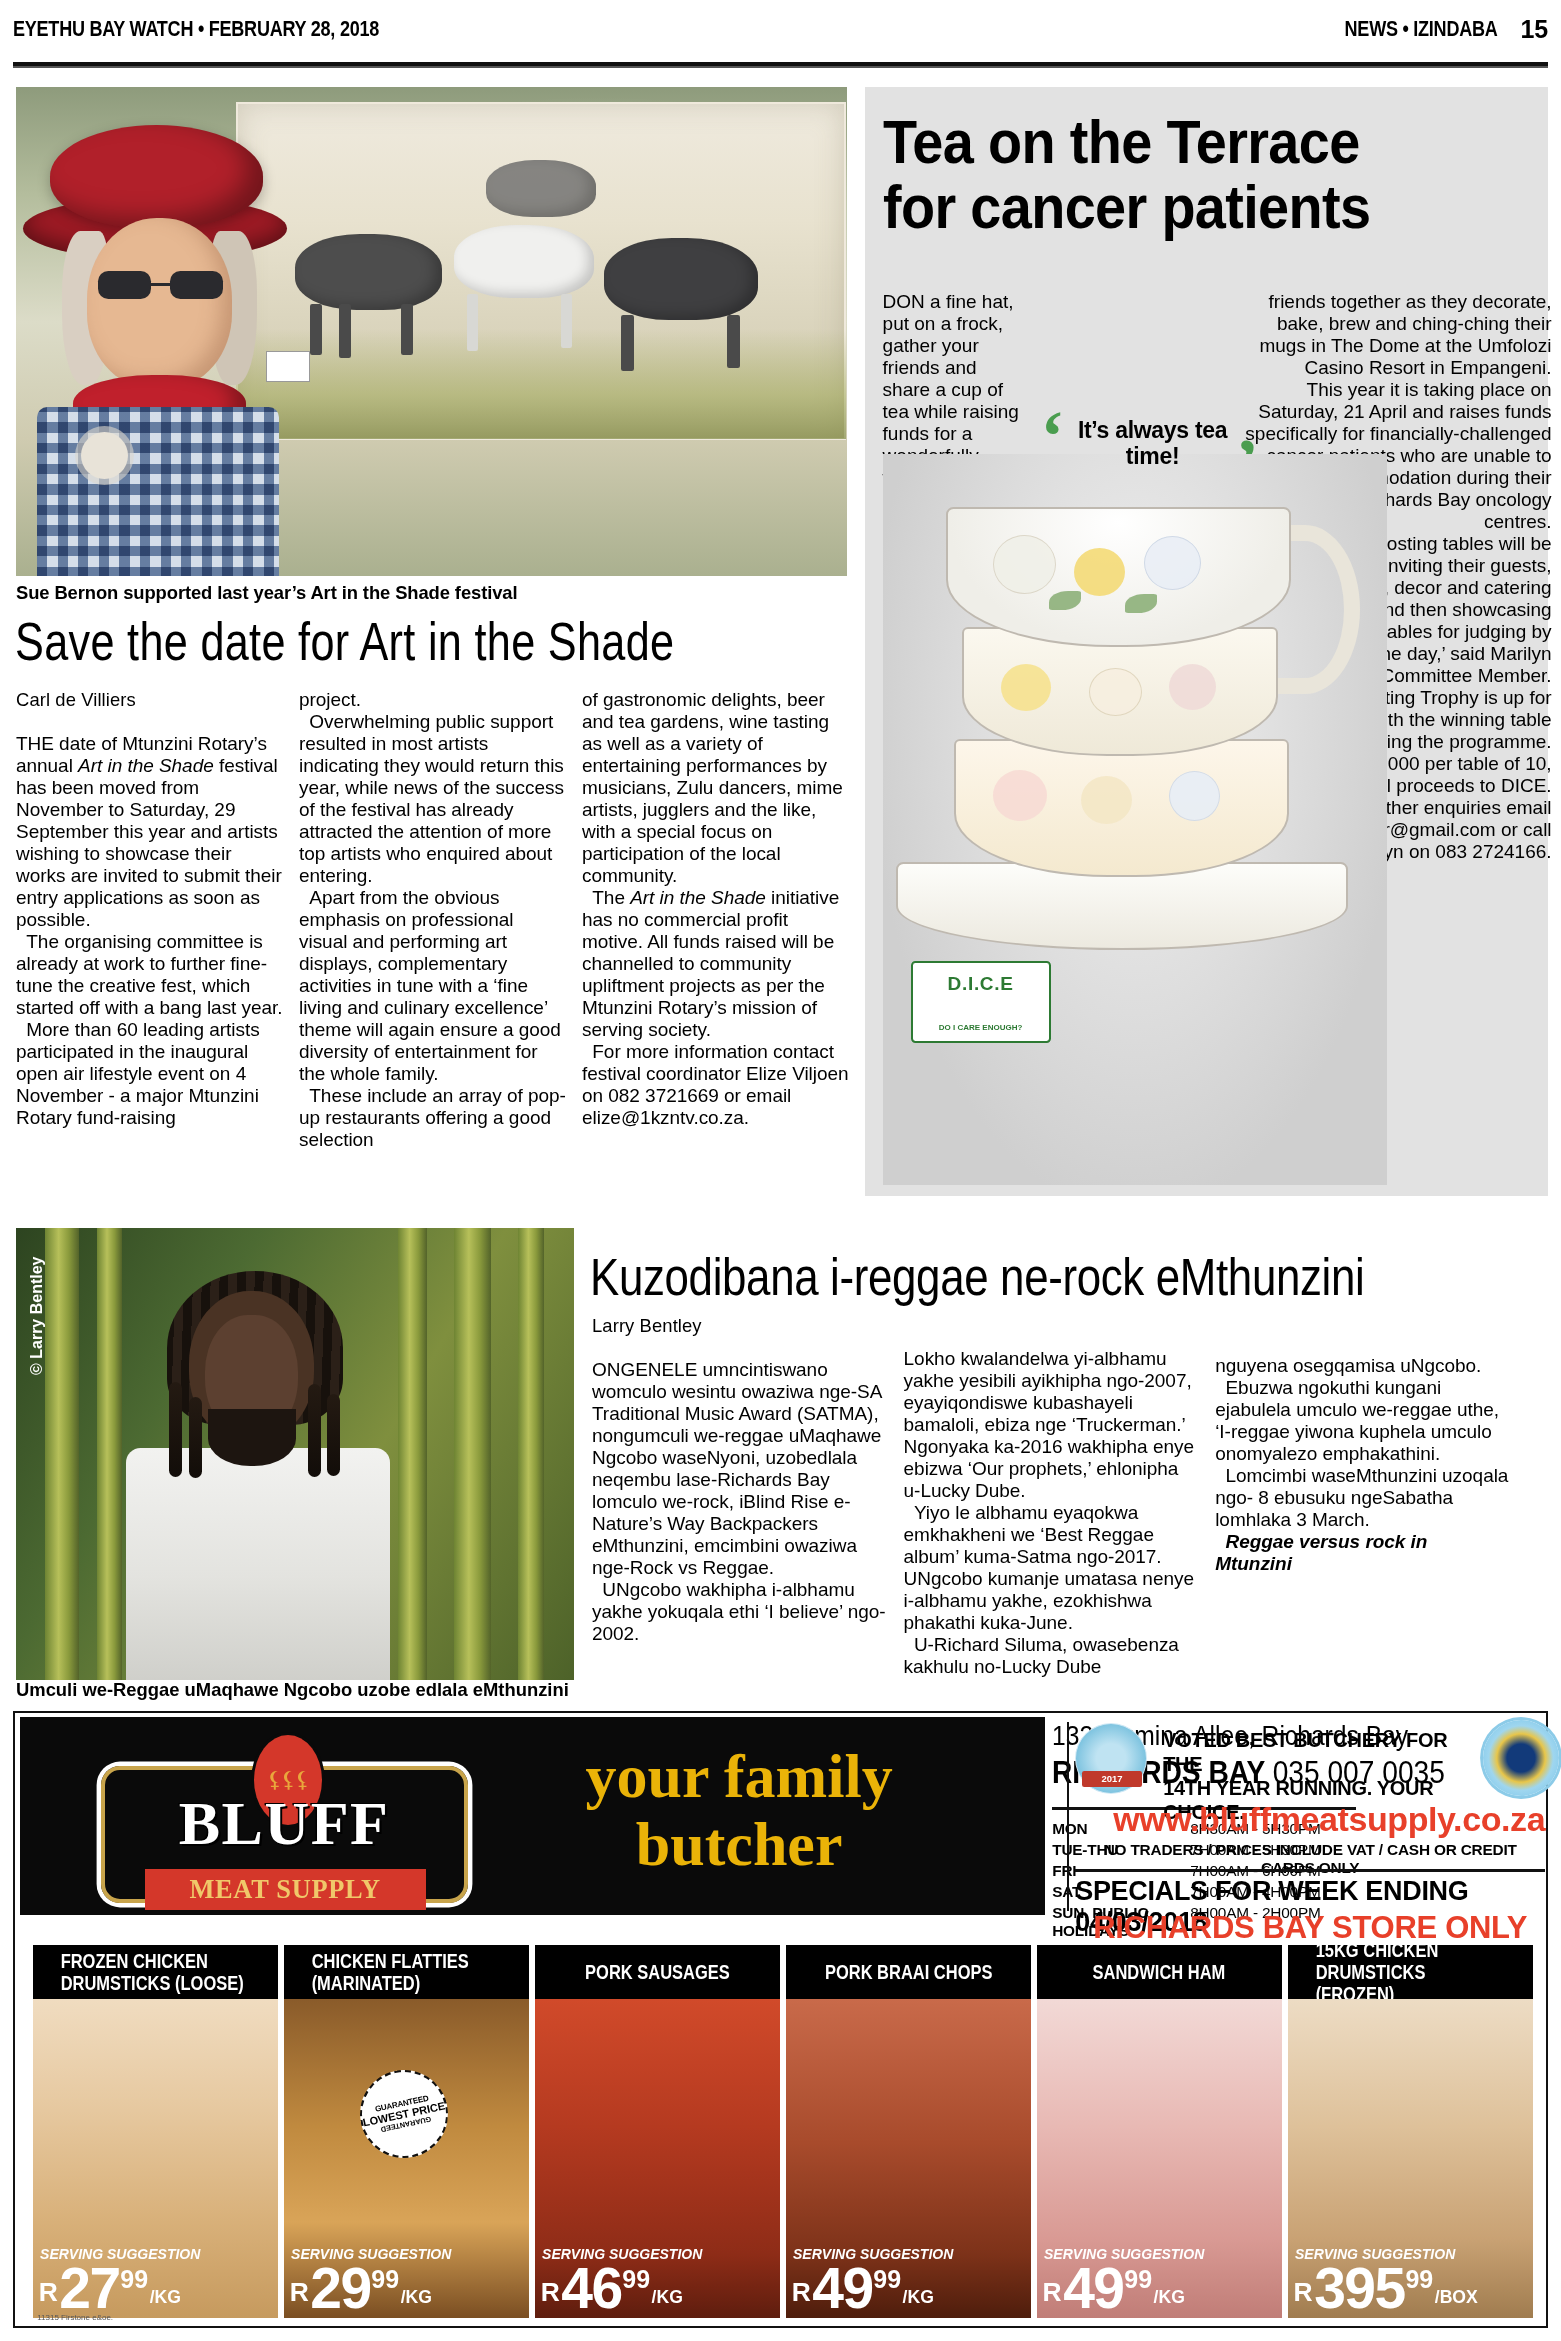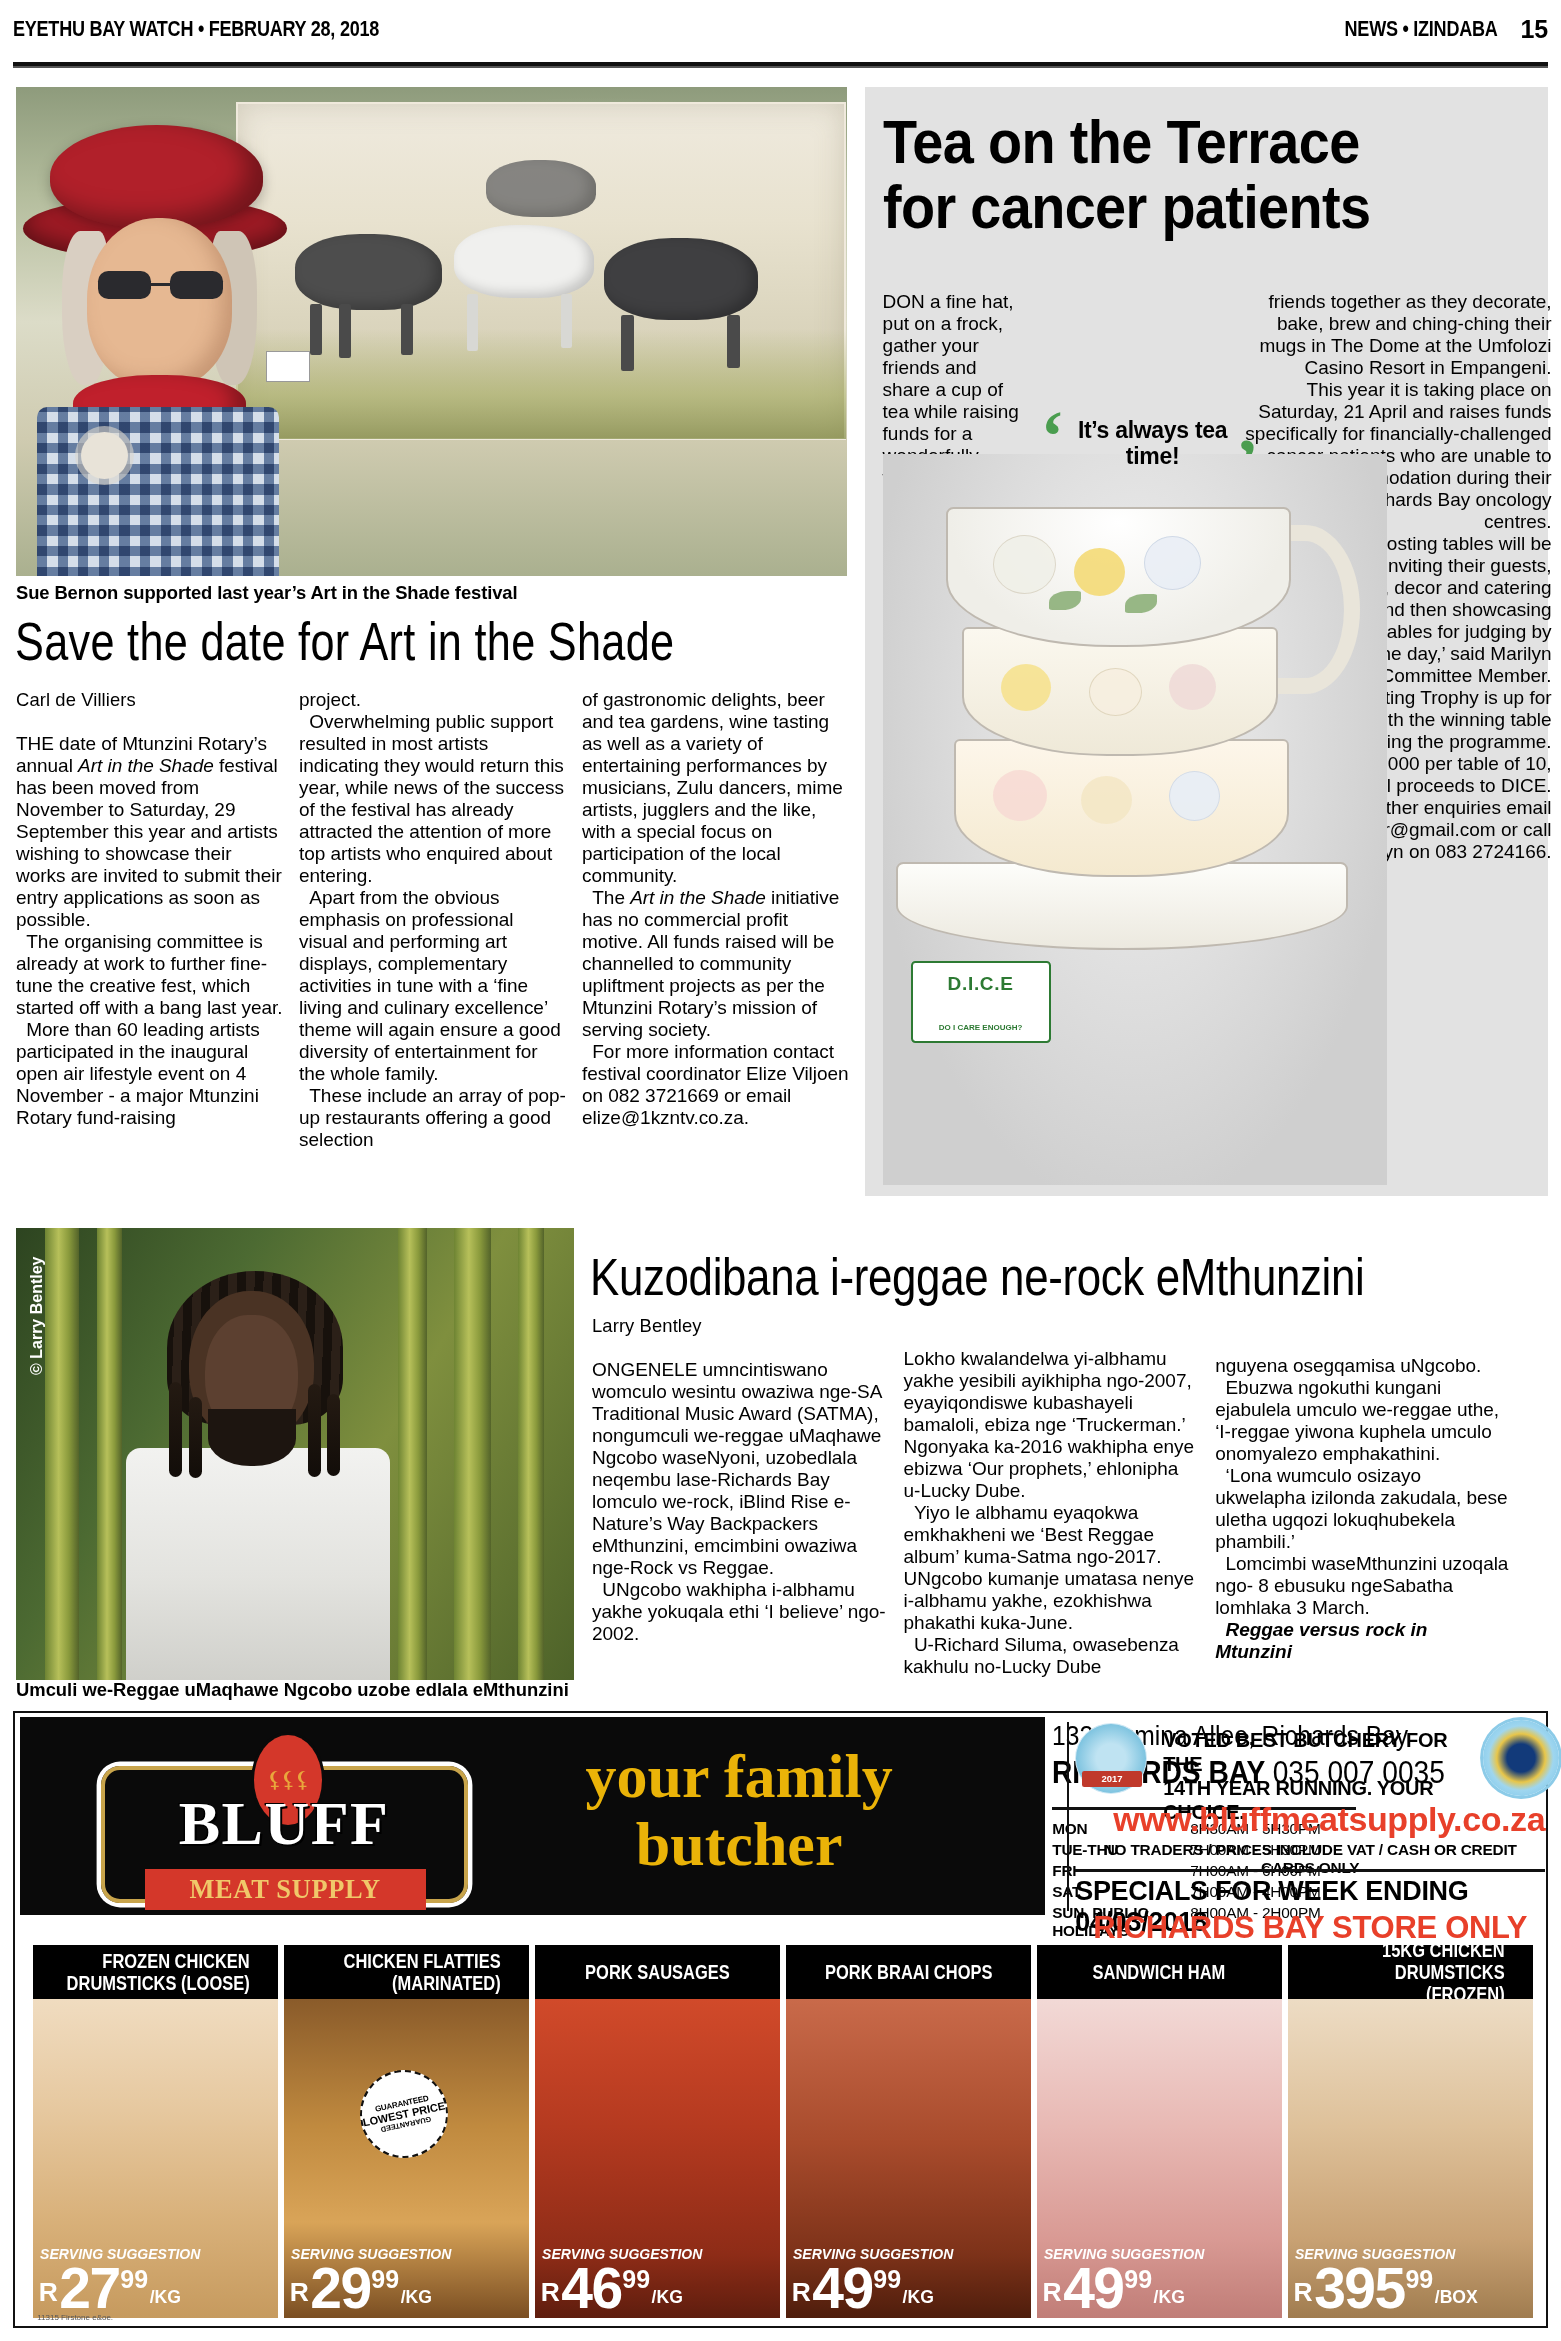--- a/index.html
+++ b/index.html
@@ -189,21 +189,21 @@
     font-family:"Liberation Sans Narrow","Liberation Sans",sans-serif; letter-spacing:-0.2px; }
   .ad-hr2 { position:absolute; left:1060px; top:156px; width:470px; height:2.9px; background:#111; }
   .specials { position:absolute; left:1060px; top:163px; width:470px; font-size:27px; font-weight:700;
     font-family:"Liberation Sans Narrow","Liberation Sans",sans-serif; letter-spacing:-0.3px; }
   .store-only { position:absolute; left:1060px; top:197px; width:470px; text-align:center; color:#e8402a; font-size:31px;
     font-weight:700; font-family:"Liberation Sans Narrow","Liberation Sans",sans-serif; letter-spacing:-0.3px; }
 
   
   .prods { position:absolute; left:17.6px; top:232px; width:1500px; height:373px; display:flex; gap:5.9px; }
   .prod { position:relative; flex:1; background:#000; overflow:hidden; }
-  .prod-title { position:relative; height:54px; display:flex; align-items:center; justify-content:center; text-align:right;
+  .prod-title { position:relative; height:54px; display:flex; align-items:center; justify-content:center; text-align:left;
     color:#fff; padding:0 4.4px; }
   .prod-title span { font-size:20.6px; font-weight:700; font-family:"Liberation Sans Narrow","Liberation Sans",sans-serif;
     transform:scaleX(0.80); transform-origin:center; line-height:22px; display:block; }
   .prod-img { position:absolute; left:0; top:54px; right:0; bottom:0; }
   .img-a { background: linear-gradient(180deg,#f0dcc0 0%,#e6c89f 35%,#d8b079 70%,#c69a5e 100%); }
   .img-b { background: linear-gradient(180deg,#8a5b2a 0%,#c08a3f 40%,#d9a458 70%,#7a4e22 100%); }
   .img-c { background: linear-gradient(180deg,#d14a2a 0%,#b53a20 40%,#8e2c17 80%,#5e1d0e 100%); }
   .img-d { background: linear-gradient(180deg,#c96a4a 0%,#a84b2c 45%,#7d3219 80%,#4e1d0c 100%); }
   .img-e { background: linear-gradient(180deg,#f2d9d6 0%,#e8b9b4 40%,#d99a94 75%,#c07d77 100%); }
   .img-f { background: linear-gradient(180deg,#eddcc4 0%,#dec19a 40%,#c9a274 75%,#a07c4f 100%); }
@@ -382,21 +382,20 @@
       <div class="bodytext" style="margin-top:33px;">
         <p class="first">Lokho kwalandelwa yi-albhamu yakhe yesibili ayikhipha ngo-2007, eyayiqondiswe kubashayeli bamaloli, ebiza nge ‘Truckerman.’ Ngonyaka ka-2016 wakhipha enye ebizwa ‘Our prophets,’ ehlonipha u-Lucky Dube.</p>
         <p>Yiyo le albhamu eyaqokwa emkhakheni we ‘Best Reggae album’ kuma-Satma ngo-2017. UNgcobo kumanje umatasa nenye i-albhamu yakhe, ezokhishwa phakathi kuka-June.</p>
         <p>U-Richard Siluma, owasebenza kakhulu no-Lucky Dube</p>
       </div>
     </div>
     <div class="kuz-col">
       <div class="bodytext" style="margin-top:40px;">
         <p class="first">nguyena osegqamisa uNgcobo.</p>
         <p>Ebuzwa ngokuthi kungani ejabulela umculo we-reggae uthe, ‘I-reggae yiwona kuphela umculo onomyalezo emphakathini.</p>
-        <p>‘Lona wumculo osizayo ukwelapha izilonda zakudala, bese uletha ugqozi lokuqhubekela phambili.’</p>
         <p>Lomcimbi waseMthunzini uzoqala ngo- 8 ebusuku ngeSabatha lomhlaka 3 March.</p>
         <p class="kuz-tail">Reggae versus rock in Mtunzini</p>
       </div>
     </div>
   </div>
 
   <div class="ad">
 
     <div class="ad-top">
       <div class="ad-logo">

